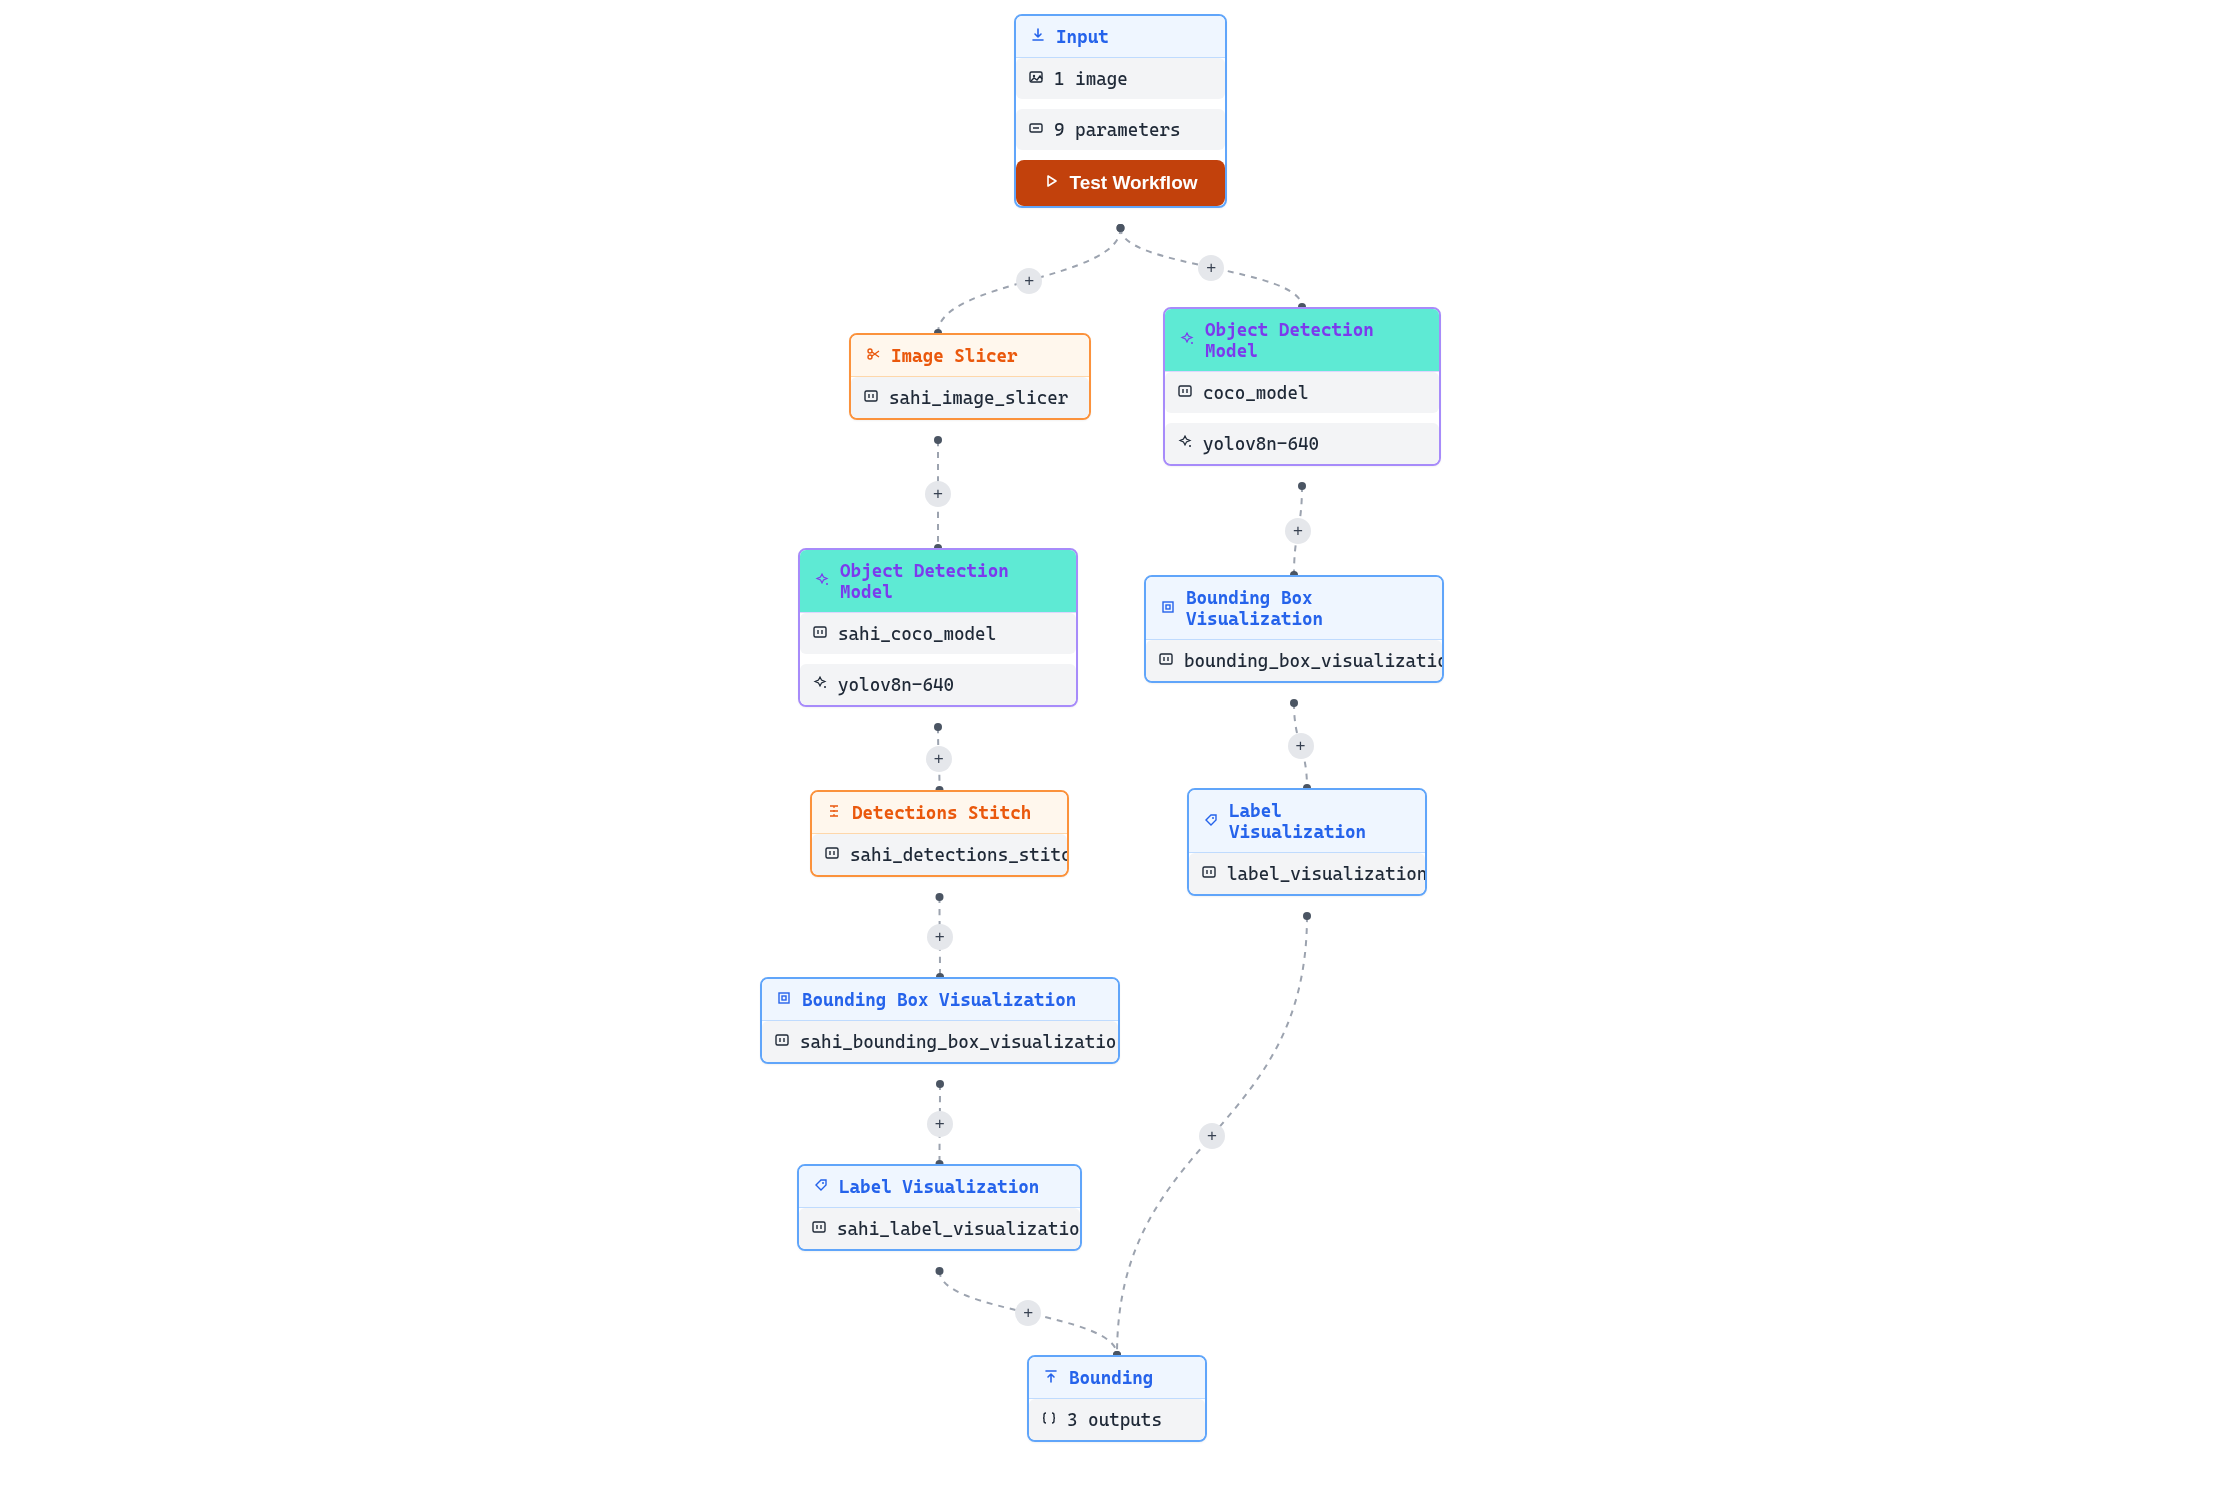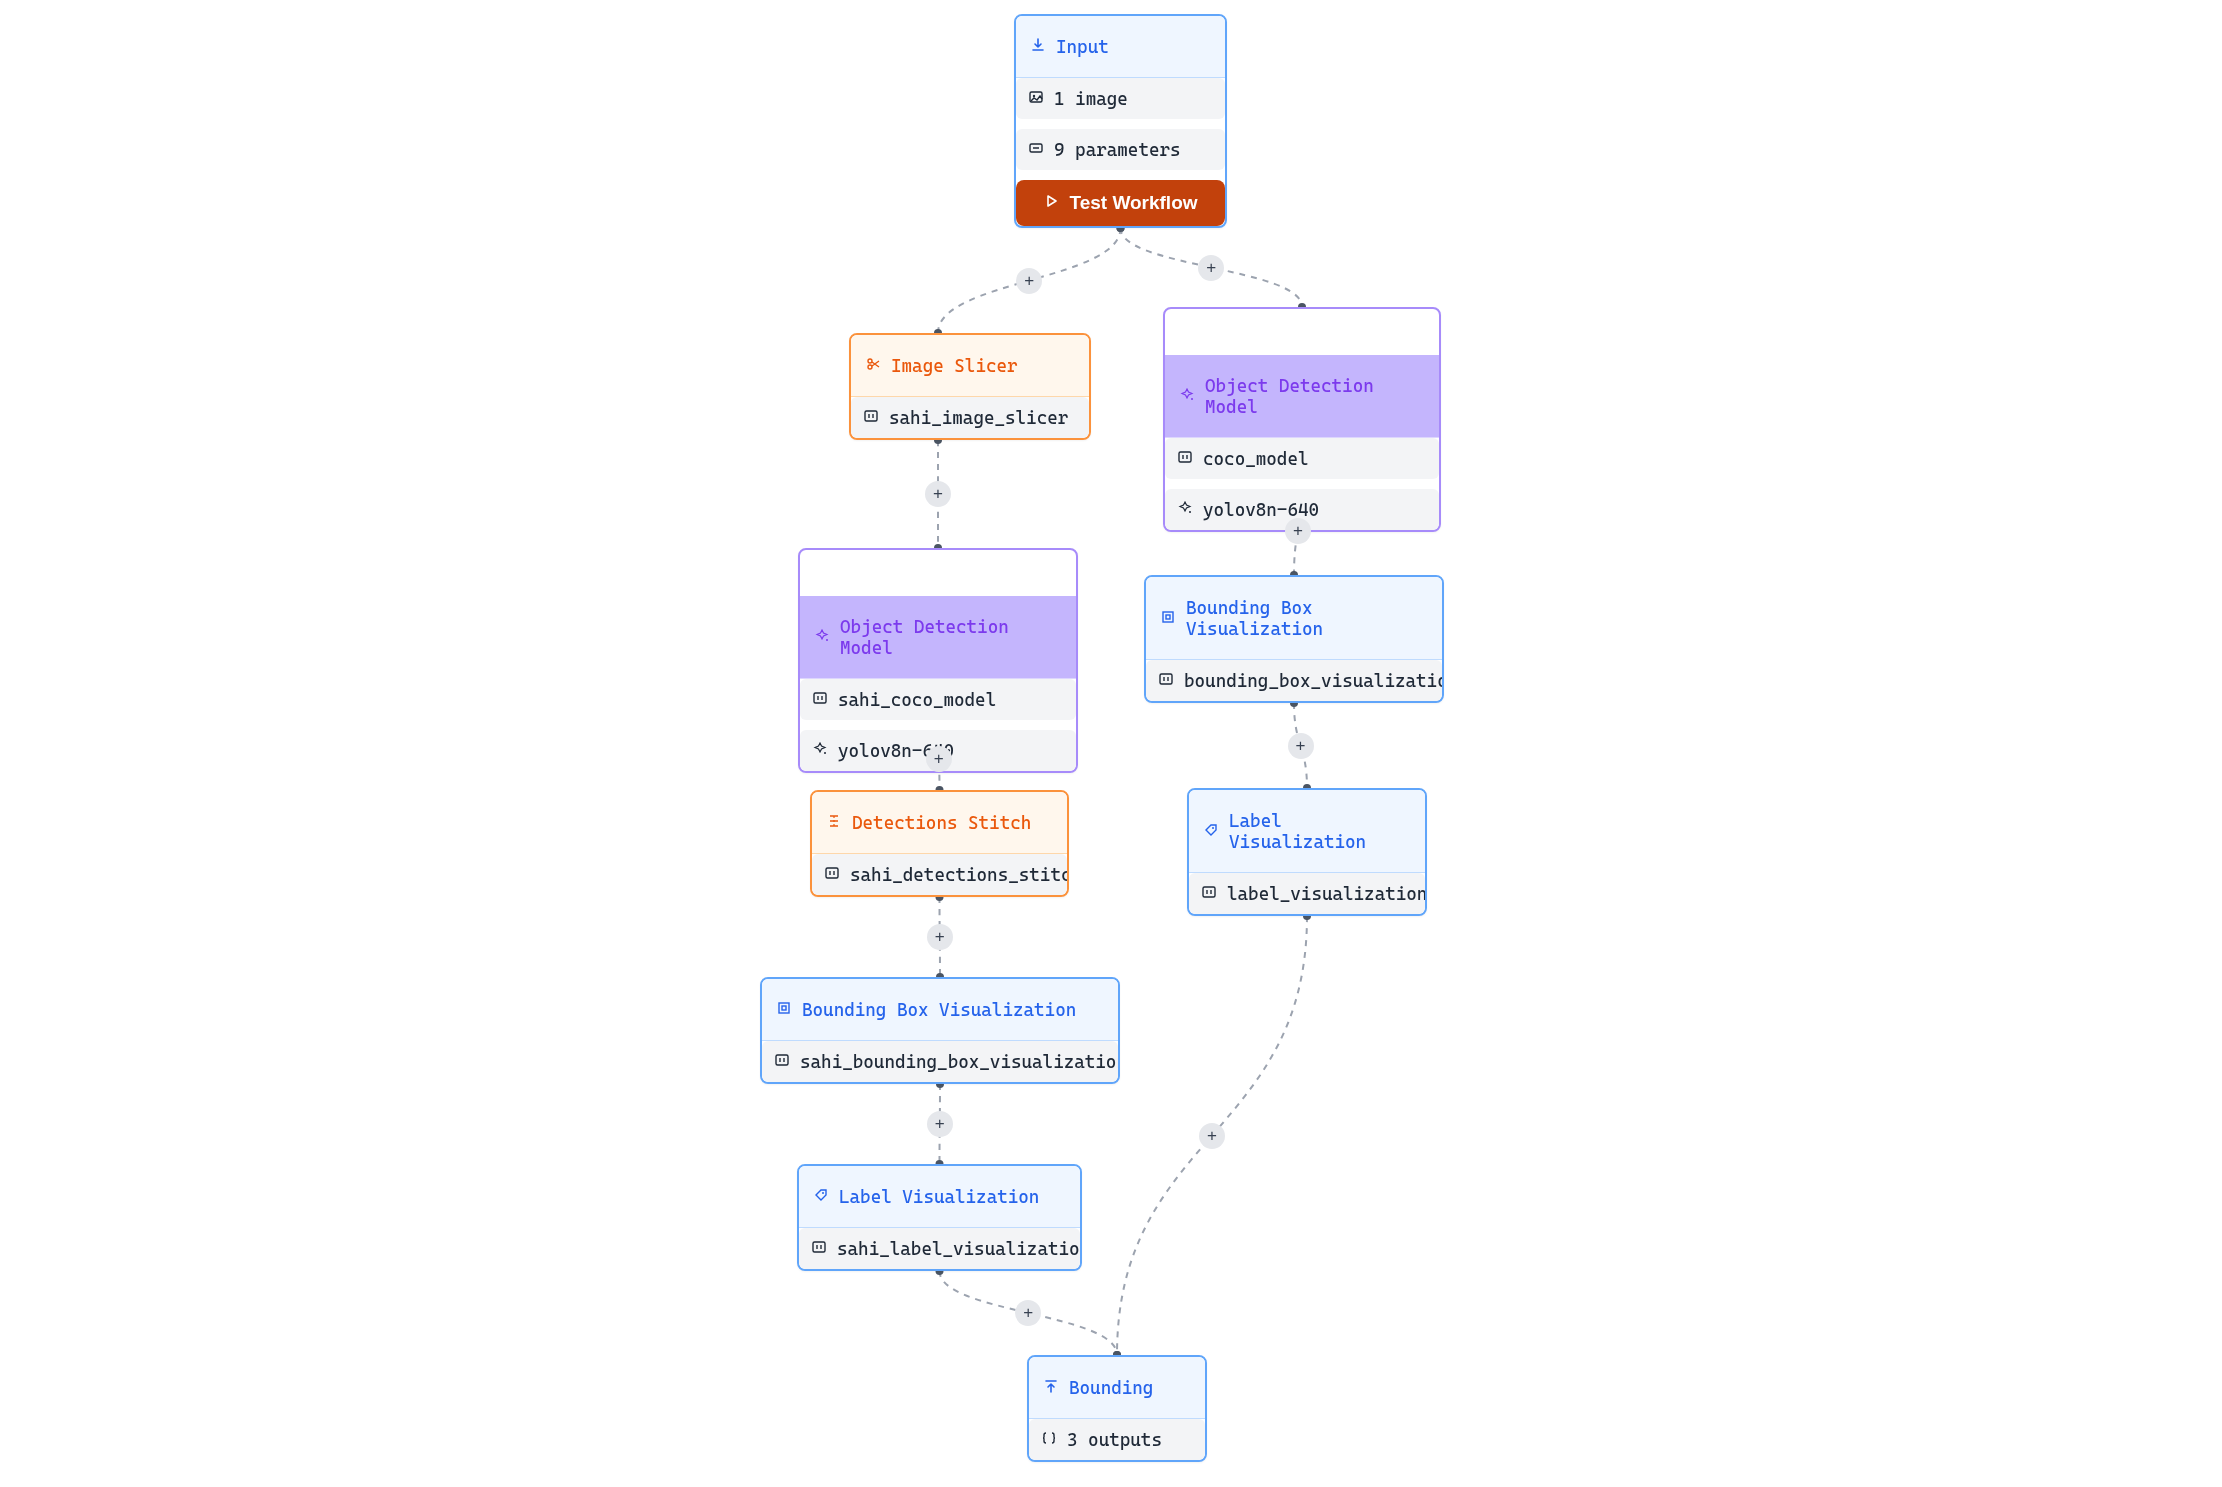--- a/index.html
+++ b/index.html
@@ -14,23 +14,23 @@
   background: #ffffff;
   border-radius: 8px;
   border: 2px solid;
   box-shadow: 0 1px 2px rgba(0,0,0,0.05);
   overflow: hidden;
 }
 .node-header {
   display: flex;
   align-items: center;
   gap: 10px;
-  padding: 20px 14px;
+  padding: 10px 14px;
   font-size: 18px;
-  font-weight: 400;
+  font-weight: 700;
 }
 .node-body { display: flex; flex-direction: column; gap: 10px; }
 .badge {
   display: flex;
   align-items: center;
   gap: 10px;
   padding: 10px 12px;
   background: #f3f4f6;
   border-radius: 6px;
   font-size: 18px;
@@ -50,21 +50,21 @@
   font-weight: 600;
   cursor: pointer;
   font-family: -apple-system, BlinkMacSystemFont, "Segoe UI", sans-serif;
 }
 
 .theme-blue   { border-color: #60a5fa; }
 .theme-blue   .node-header { background: #eff6ff; color: #2563eb; border-bottom: 1px solid #bfdbfe; }
 .theme-orange { border-color: #fb923c; }
 .theme-orange .node-header { background: #fff7ed; color: #ea580c; border-bottom: 1px solid #fed7aa; }
 .theme-purple { border-color: #a78bfa; }
-.theme-purple .node-header { background: #c4b5fd; color: #7c3aed; border-bottom: 1px solid #ddd6fe; margin-top: 46px; }
+.theme-purple .node-header { background: #5eead4; color: #7c3aed; border-bottom: 1px solid #ddd6fe; }
 
 .plus {
   position: absolute;
   width: 26px;
   height: 26px;
   background: #e5e7eb;
   border-radius: 50%;
   display: flex;
   align-items: center;
   justify-content: center;

